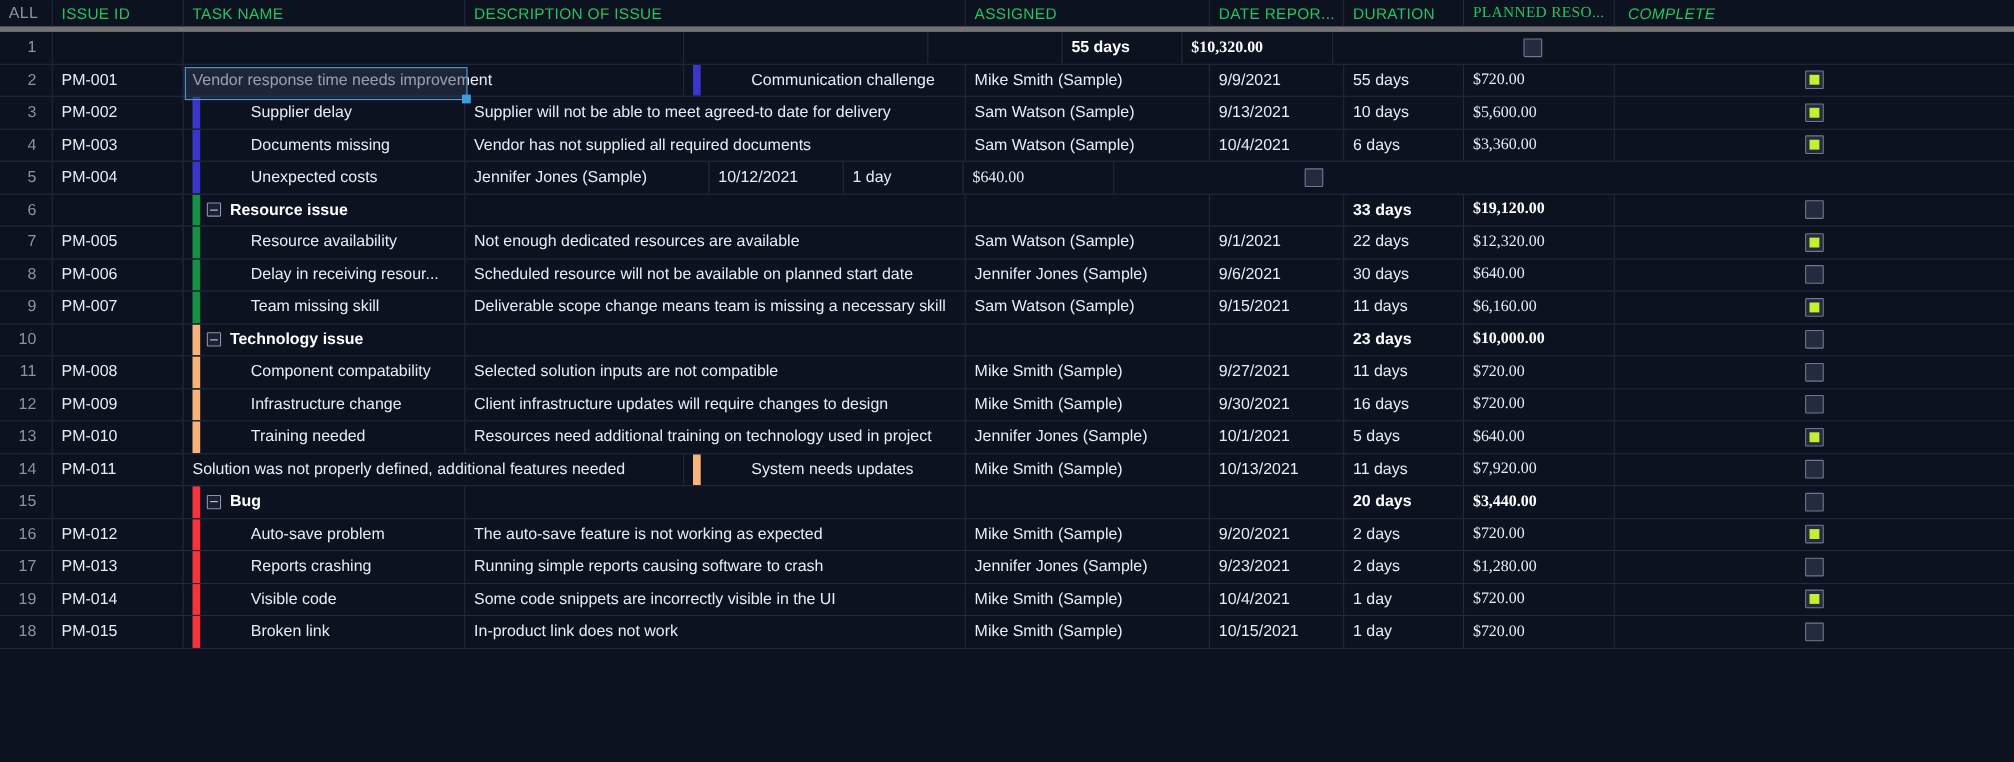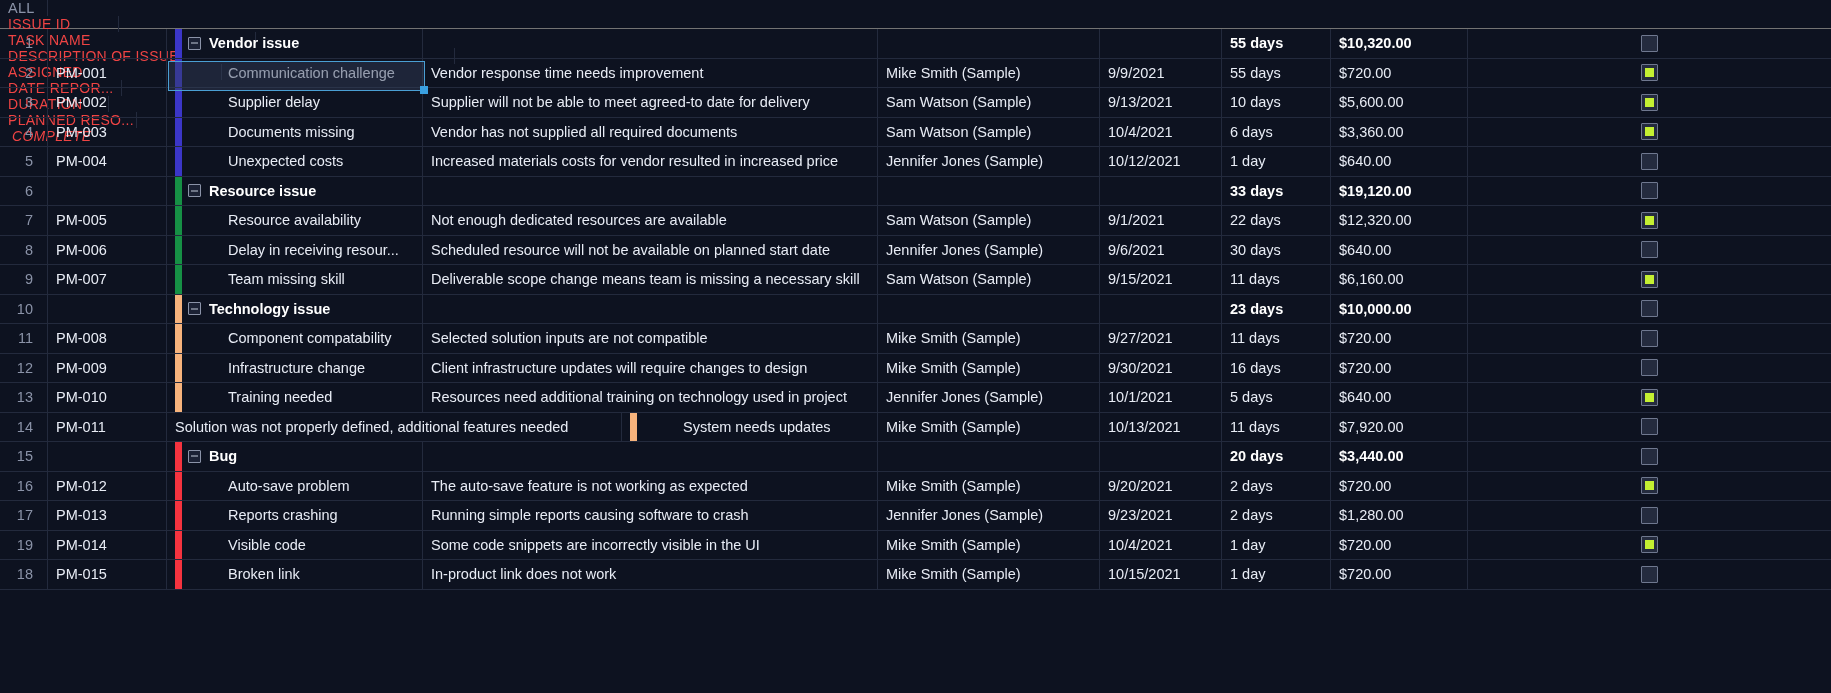--- a/index.html
+++ b/index.html
@@ -23,53 +23,52 @@
   .row {
     display: flex;
     height: 29.5px;
     align-items: stretch;
     border-bottom: 1px solid #232a3d;
     position: relative;
   }
 
   .row.header {
     height: 29px;
-    border-bottom: 1px solid #737373;
-    flex-direction: column;
+    border-bottom: 5px solid #737373;
   }
 
   
   .cell {
     border-right: 1px solid #232a3d;
     display: flex;
     align-items: center;
     font-size: 14.5px;
     color: #e8ecf5;
     padding: 0 8px;
     overflow: hidden;
     white-space: nowrap;
     position: relative;
     flex: none;
   }
 
   .header .cell {
-    color: #ef4444;
+    color: #22c55e;
     font-size: 14px;
     letter-spacing: 0.3px;
   }
 
   
   .c-all   { width: 48px;  justify-content: flex-end; padding-right: 14px; }
   .c-id    { width: 119px; }
   .c-task  { width: 256px; padding: 0; }
   .c-desc  { width: 455px; }
   .c-asgn  { width: 222px; }
   .c-date  { width: 122px; }
   .c-dur   { width: 109px; }
-  .c-plan  { width: 137px; }
+  .c-plan  { width: 137px; font-family: Liberation Serif, serif; }
   .c-comp  { width: 363px; justify-content: center; border-right: none; }
 
   .header .c-all  { justify-content: flex-start; padding-left: 8px; padding-right: 8px; }
   .header .c-comp { justify-content: flex-start; padding-left: 12px; font-style: italic; }
 
   .row .c-all { color: #8b93a8; font-size: 14.5px; }
 
   
   .task-wrap {
     display: flex;
@@ -179,50 +178,41 @@
     <div class="cell c-date">DATE REPOR...</div>
     <div class="cell c-dur">DURATION</div>
     <div class="cell c-plan">PLANNED RESO...</div>
     <div class="cell c-comp">COMPLETE</div>
   </div>
 
   <div id="tbody">
       <div class="row group">
         <div class="cell c-all">1</div>
         <div class="cell c-id"></div>
-        <div class="cell c-task">
-          <div class="task-wrap">
-            <div class="group-bar" style="background: rgb(59, 54, 200);"></div>
-            <div class="task-body">
-              <div class="collapse-icon"></div>
-              <span class="task-label">Vendor issue</span>
-            </div>
-          </div>
-        </div>
         <div class="cell c-desc"></div>
         <div class="cell c-asgn"></div>
         <div class="cell c-date"></div>
         <div class="cell c-dur">55 days</div>
         <div class="cell c-plan">$10,320.00</div>
         <div class="cell c-comp">
           <div class="checkbox"></div>
         </div>
       </div>
       <div class="row child">
         <div class="cell c-all">2</div>
         <div class="cell c-id">PM-001</div>
+        <div class="cell c-desc">Vendor response time needs improvement</div>
         <div class="cell c-task">
           <div class="task-wrap">
             <div class="group-bar" style="background: rgb(59, 54, 200);"></div>
             <div class="task-body child">
               <span class="task-label">Communication challenge</span>
             </div>
           </div>
         </div>
-        <div class="cell c-desc">Vendor response time needs improvement</div>
         <div class="cell c-asgn">Mike Smith (Sample)</div>
         <div class="cell c-date">9/9/2021</div>
         <div class="cell c-dur">55 days</div>
         <div class="cell c-plan">$720.00</div>
         <div class="cell c-comp">
           <div class="checkbox checked">
             <div class="mark" style="background: rgb(196, 240, 50);"></div>
           </div>
         </div>
       </div>
@@ -274,21 +264,20 @@
         <div class="cell c-all">5</div>
         <div class="cell c-id">PM-004</div>
         <div class="cell c-task">
           <div class="task-wrap">
             <div class="group-bar" style="background: rgb(59, 54, 200);"></div>
             <div class="task-body child">
               <span class="task-label">Unexpected costs</span>
             </div>
           </div>
         </div>
-        <div class="cell c-desc">Increased materials costs for vendor resulted in increased price</div>
         <div class="cell c-asgn">Jennifer Jones (Sample)</div>
         <div class="cell c-date">10/12/2021</div>
         <div class="cell c-dur">1 day</div>
         <div class="cell c-plan">$640.00</div>
         <div class="cell c-comp">
           <div class="checkbox"></div>
         </div>
       </div>
       <div class="row group">
         <div class="cell c-all">6</div>

